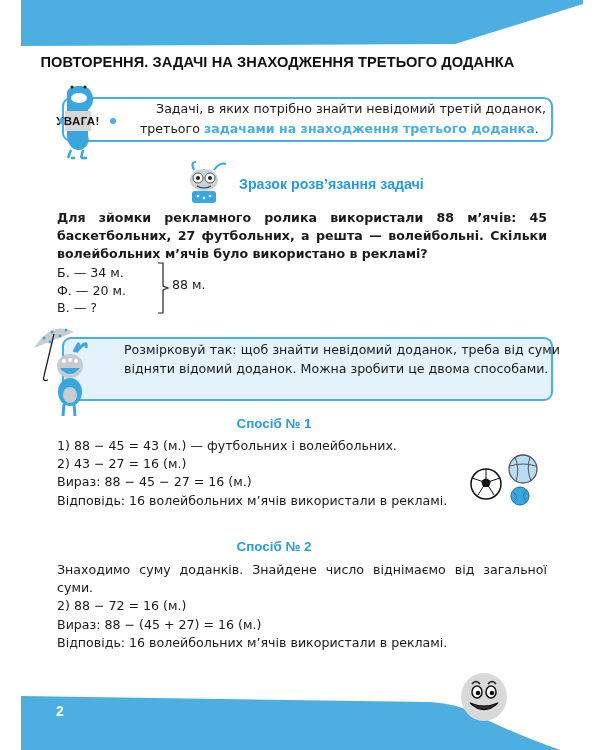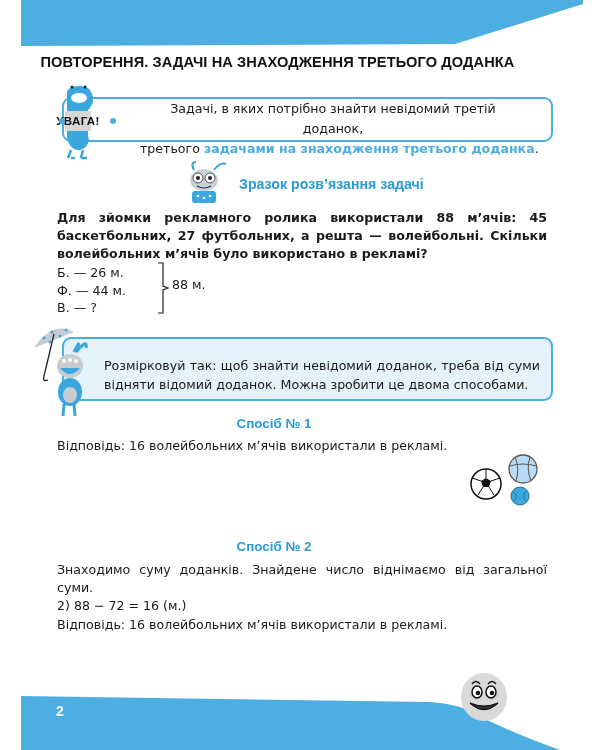--- a/index.html
+++ b/index.html
@@ -24,21 +24,21 @@
       position: absolute; left: 65px; top: 111px; width: 26px; height: 20px;
       background: #d7d7d7; font-family: "Liberation Sans", sans-serif; font-weight: bold;
       font-size: 11.5px; color: #111; display: flex; align-items: center; justify-content: center;
       letter-spacing: 0.4px;
     }
     .dot { position: absolute; width: 6px; height: 6px; border-radius: 50%; background: #4aaee2; }
     .attention-text {
       position: absolute; left: 140px; top: 99px; width: 410px;
       font-family: "DejaVu Sans", sans-serif; font-size: 12.6px; line-height: 20px; color: #1a1a1a;
     }
-    .attention-text .line1 { text-align: center; display: block; padding-right: 24px; }
+    .attention-text .line1 { text-align: right; display: block; padding-right: 4px; }
     .attention-text .line2 { display: block; margin-left: 0; }
     .accent { color: #4aaee2; font-weight: bold; }
 
     .sample-heading {
       position: absolute; left: 239px; top: 176px;
       font-family: "Liberation Sans", sans-serif; font-weight: bold; font-size: 14.2px; color: #2a9bd8;
     }
     .sample-monster { position: absolute; left: 180px; top: 160px; width: 52px; height: 48px; }
 
     .text-block {
@@ -52,22 +52,22 @@
     .short-note div { height: 17.5px; }
     .brace { position: absolute; left: 156px; top: 262px; width: 14px; height: 52px; }
     .brace-total { position: absolute; left: 172px; top: 277px; font-size: 12.6px; }
 
     .think-box {
       position: absolute; left: 62px; top: 337px; width: 491px; height: 64px;
       border: 2px solid #4aaee2; border-radius: 9px; background: #e3f2fb;
     }
     .think-monster { position: absolute; left: 30px; top: 318px; width: 70px; height: 100px; }
     .think-text {
-      position: absolute; left: 104px; top: 341px; width: 436px;
-      font-size: 12.6px; line-height: 18.5px; text-align: justify; margin-top: 16px;
+      position: absolute; left: 124px; top: 341px; width: 436px;
+      font-size: 12.6px; line-height: 18.5px; text-align: justify;
     }
 
     .method-heading {
       position: absolute; left: 0; width: 548px; text-align: center;
       font-family: "Liberation Sans", sans-serif; font-weight: bold; font-size: 13.4px; color: #2a9bd8;
     }
     .m1-heading { top: 416px; }
     .m2-heading { top: 539px; }
     .m1-body { top: 437px; width: 420px; }
     .m2-body { top: 561px; width: 490px; }
@@ -116,22 +116,22 @@
   <rect x="12" y="31" width="24" height="12" rx="3" fill="#3aa6de"></rect>
   <circle cx="18" cy="36" r="1.3" fill="#fff"></circle>
     <circle cx="24" cy="38" r="1.3" fill="#fff"></circle>
     <circle cx="30" cy="36" r="1.3" fill="#fff"></circle>
 </svg>
 <div class="sample-heading">Зразок розв’язання задачі</div>
 
 <div class="text-block justify problem">Для зйомки рекламного ролика використали 88 м’ячів: 45 баскетбольних, 27 футбольних, а решта — волейбольні. Скільки волейбольних м’ячів було використано в рекламі?</div>
 
 <div class="short-note">
-  <div>Б. — 26 м.</div>
-  <div>Ф. — 44 м.</div>
+  <div>Б. — 34 м.</div>
+  <div>Ф. — 20 м.</div>
   <div>В. — ?</div>
 </div>
 <svg class="brace" viewBox="0 0 14 52">
   <path d="M2,1 L7,1 L7,24 L12,26 L7,28 L7,51 L2,51" stroke="#222" stroke-width="1.2" fill="none"></path>
 </svg>
 <div class="brace-total">88 м.</div>
 
 <div class="think-box"></div>
 <svg class="think-monster" viewBox="0 0 70 100">
   <path d="M4,30 Q22,2 44,14 Z" fill="#c7ccd0"></path>
@@ -148,37 +148,41 @@
     <circle cx="46" cy="43" r="2" fill="#fff"></circle>
   <path d="M30,50 Q40,62 50,50" fill="#3aa6de"></path>
   <ellipse cx="40" cy="74" rx="12" ry="14" fill="#3aa6de"></ellipse>
   <ellipse cx="40" cy="77" rx="7" ry="8" fill="#c7ccd0"></ellipse>
   <path d="M34,86 L33,98 M44,86 L45,98" stroke="#3aa6de" stroke-width="3"></path>
 </svg>
 <div class="think-text">Розмірковуй так: щоб знайти невідомий доданок, треба від суми відняти відомий доданок. Можна зробити це двома способами.</div>
 
 <div class="method-heading m1-heading">Спосіб № 1</div>
 <div class="text-block m-body m1-body">
+  <div>1) 88 − 45 = 43 (м.) — футбольних і волейбольних.</div>
+  <div>2) 43 − 27 = 16 (м.)</div>
+  <div>Вираз: 88 − 45 − 27 = 16 (м.)</div>
   <div style="white-space:nowrap;">Відповідь: 16 волейбольних м’ячів використали в рекламі.</div>
 </div>
 
 <svg class="balls" viewBox="0 0 75 60">
   <circle cx="16" cy="34" r="15" fill="#fff" stroke="#111" stroke-width="1.5"></circle>
   <polygon points="16,28 21,31 19,37 13,37 11,31" fill="#111"></polygon>
   <path d="M16,19 L16,28 M21,31 L30,28 M19,37 L24,45 M13,37 L8,45 M11,31 L2,28" stroke="#111" stroke-width="1"></path>
   <circle cx="53" cy="19" r="14" fill="#b7dcf3" stroke="#555" stroke-width="1.3"></circle>
   <path d="M40,16 Q53,12 66,16 M45,7 Q50,19 46,31 M60,7 Q56,19 61,31" stroke="#555" stroke-width="1" fill="none"></path>
   <circle cx="50" cy="46" r="9" fill="#3aa6de" stroke="#236b92" stroke-width="1"></circle>
   <path d="M43,42 Q50,46 43,52 M57,40 Q50,46 57,52" stroke="#236b92" stroke-width="0.8" fill="none"></path>
 </svg>
 
 <div class="method-heading m2-heading">Спосіб № 2</div>
 <div class="text-block justify m-body m2-body">
   <div>Знаходимо суму доданків. Знайдене число віднімаємо від загальної суми.</div>
   <div>2) 88 − 72 = 16 (м.)</div>
+  <div>Вираз: 88 − (45 + 27) = 16 (м.)</div>
   <div>Відповідь: 16 волейбольних м’ячів використали в рекламі.</div>
 </div>
 
 <svg class="bottom-band" viewBox="0 0 600 70">
   <path d="M21,16 L430,22 Q460,24 475,34 Q510,52 560,70 L21,70 Z" fill="#4daee2"></path>
 </svg>
 <svg class="smiley" viewBox="0 0 48 50">
   <ellipse cx="24" cy="25" rx="23" ry="24" fill="#d9d9d9"></ellipse>
   <path d="M12,12 Q16,7 20,12 M28,12 Q32,7 36,12" stroke="#111" stroke-width="1.5" fill="none"></path>
   <ellipse cx="17" cy="20" rx="5" ry="6" fill="#fff" stroke="#111" stroke-width="1.5"></ellipse>

